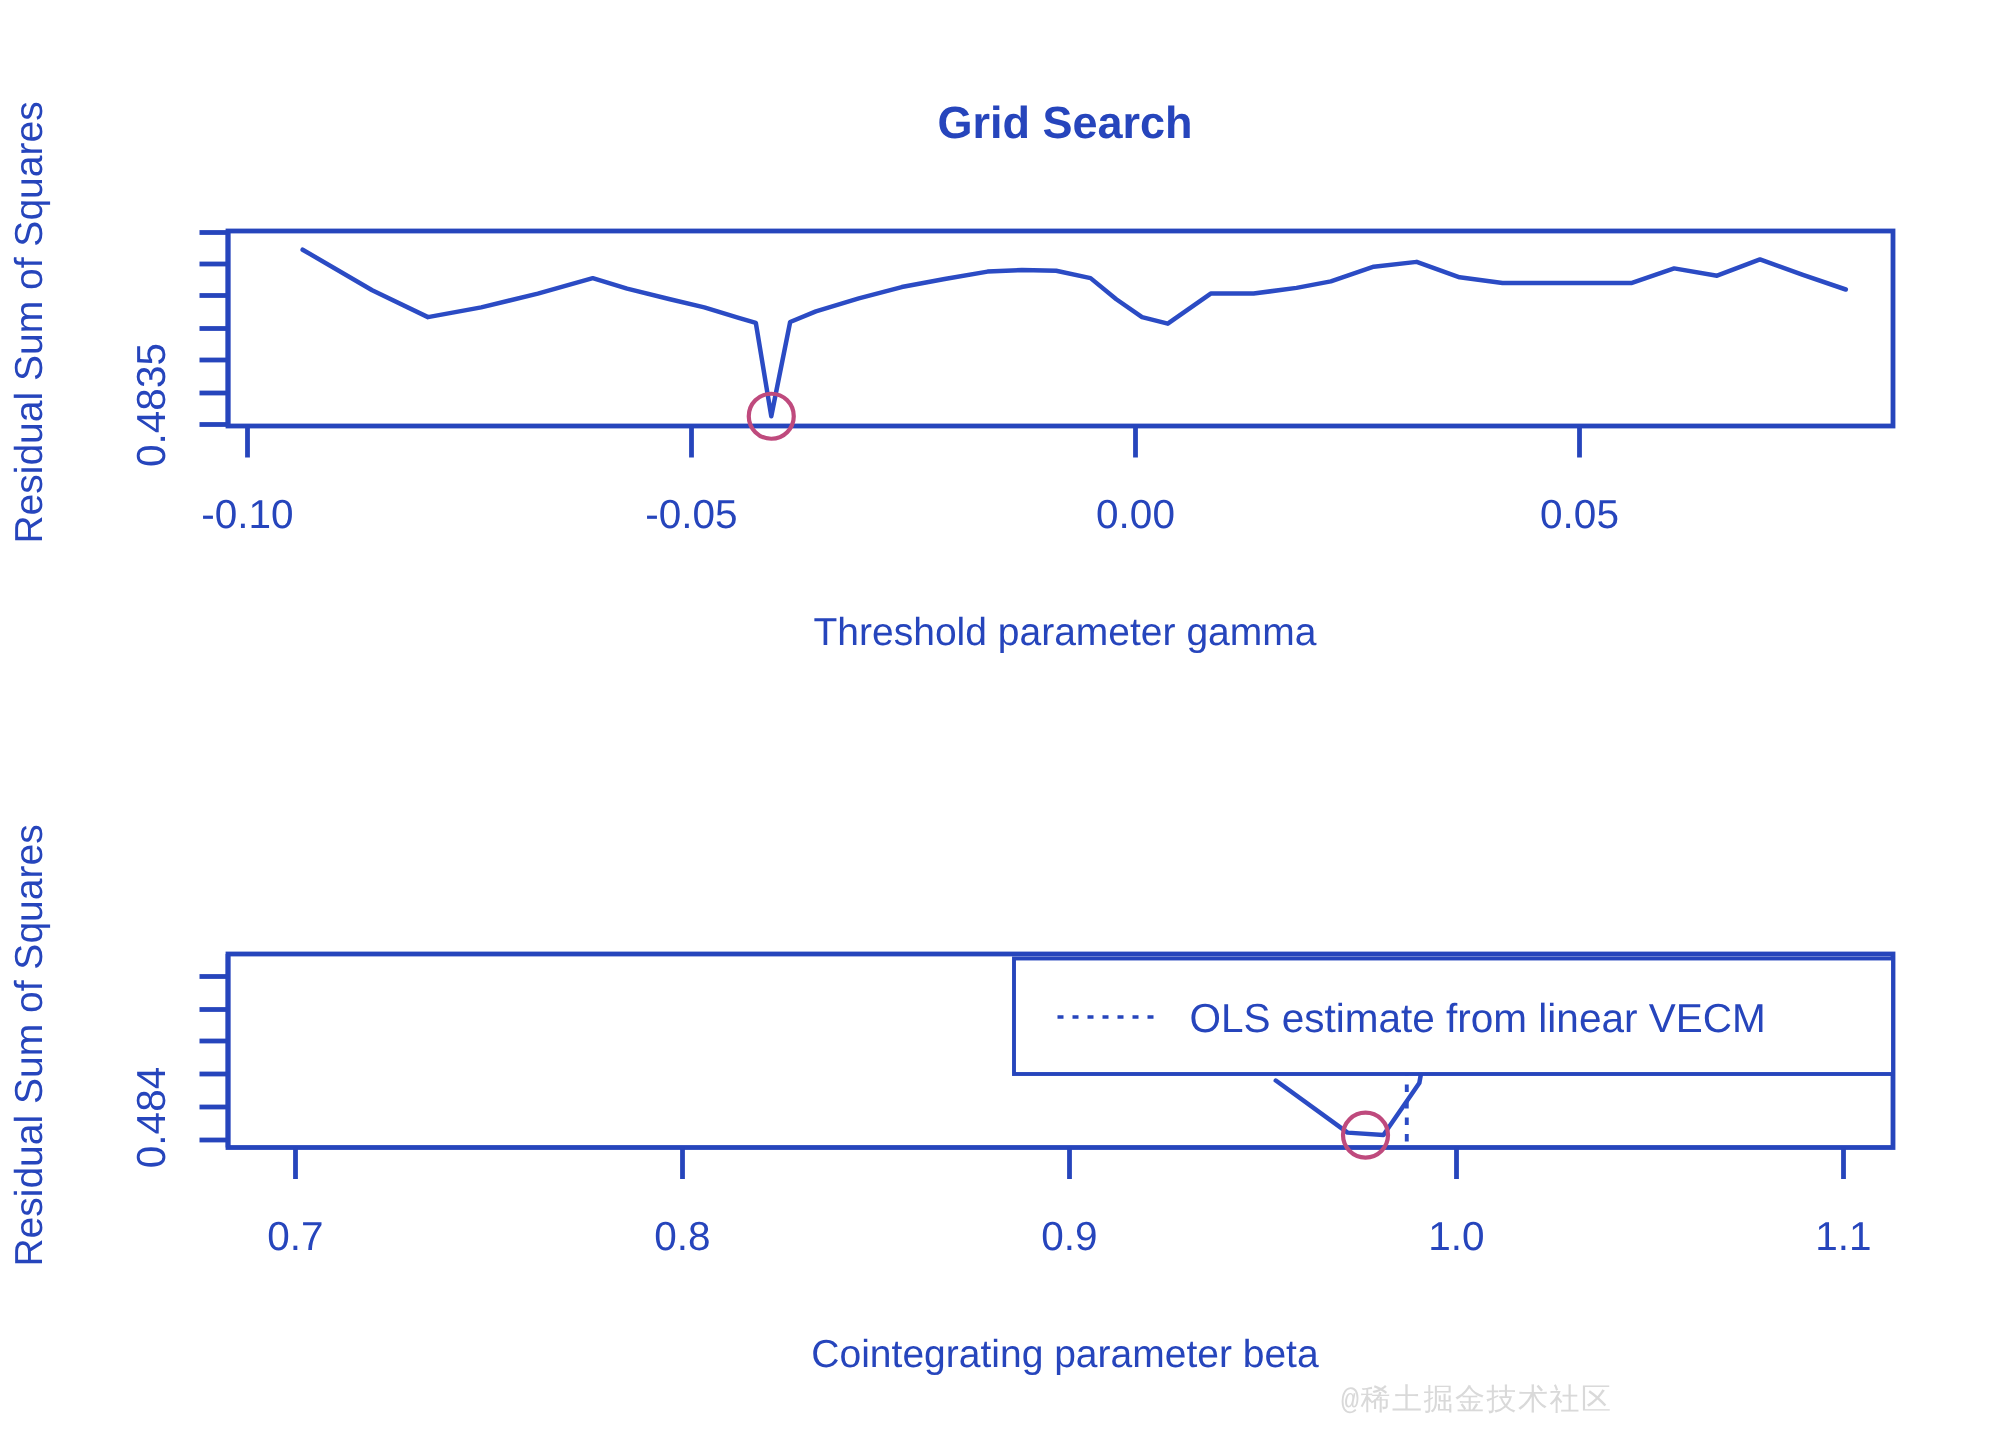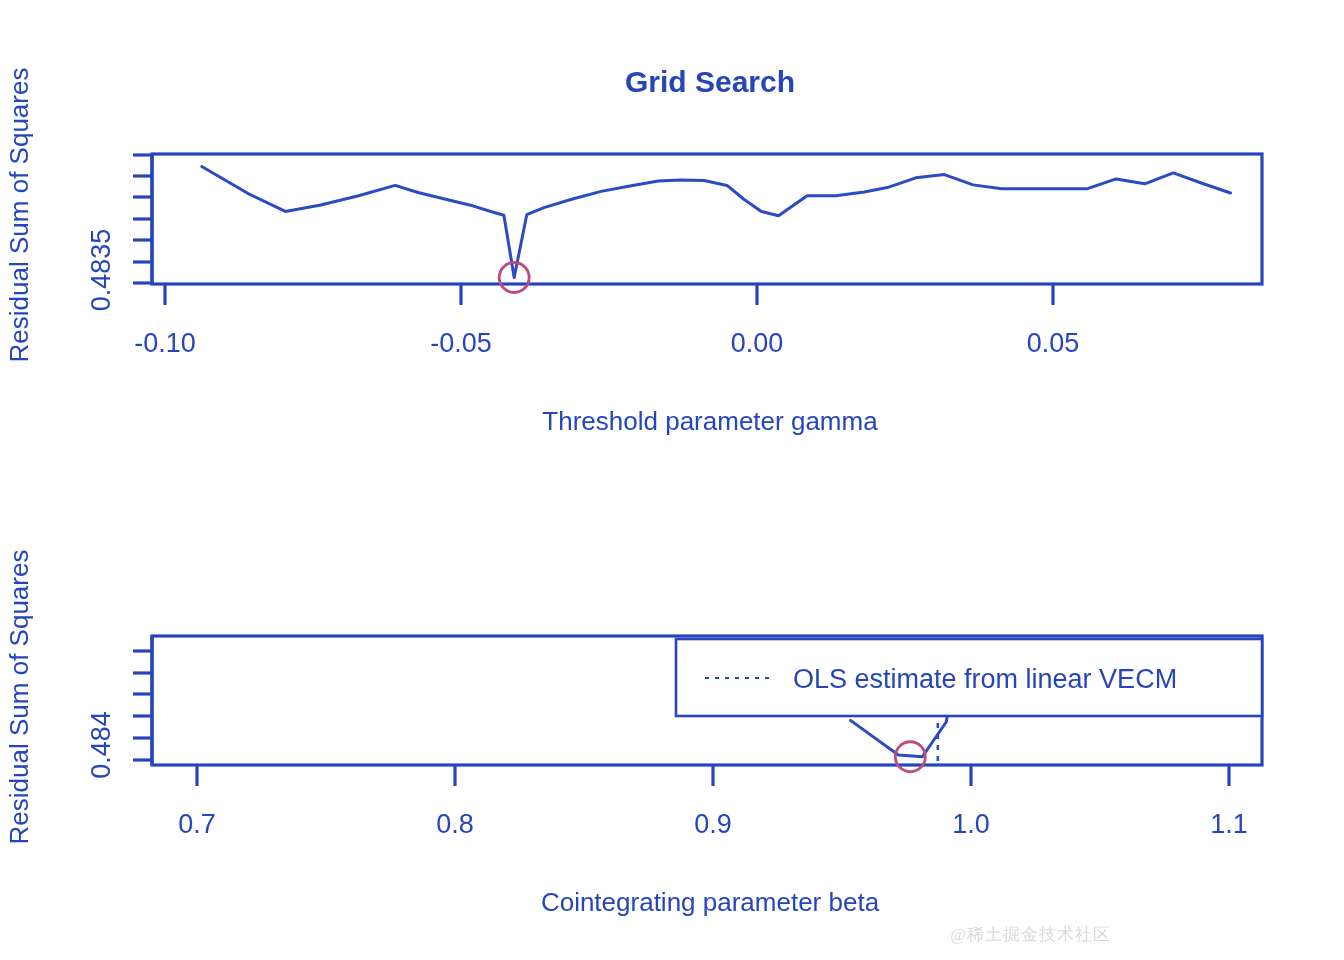--- a/index.html
+++ b/index.html
@@ -12,21 +12,20 @@
     height: 960px;
     position: relative;
     overflow: hidden;
     font-family: "Liberation Sans", sans-serif;
   }
   #root {
     position: absolute;
     inset: 0;
     width: 1089px;
     height: 960px;
-    padding-left: 36px;
   }
   svg.figure {
     position: absolute;
     top: 0;
     left: 0;
     width: 1344px;
     height: 960px;
     display: block;
   }
   .axis-line {
@@ -96,23 +95,23 @@
     text-anchor: middle;
   }
   .legend-text {
     font-size: 27px;
     text-anchor: start;
   }
   .watermark {
     position: absolute;
     right: 14px;
     bottom: 14px;
-    font-size: 17px;
+    font-size: 20px;
     color: #d9d9d9;
-    font-family: Liberation Serif, serif;
+    font-family: Liberation Mono, monospace;
     white-space: nowrap;
     letter-spacing: 1px;
     text-align: right;
   }
 </style>
 </head>
 <body>
 
 <div id="root">
 

